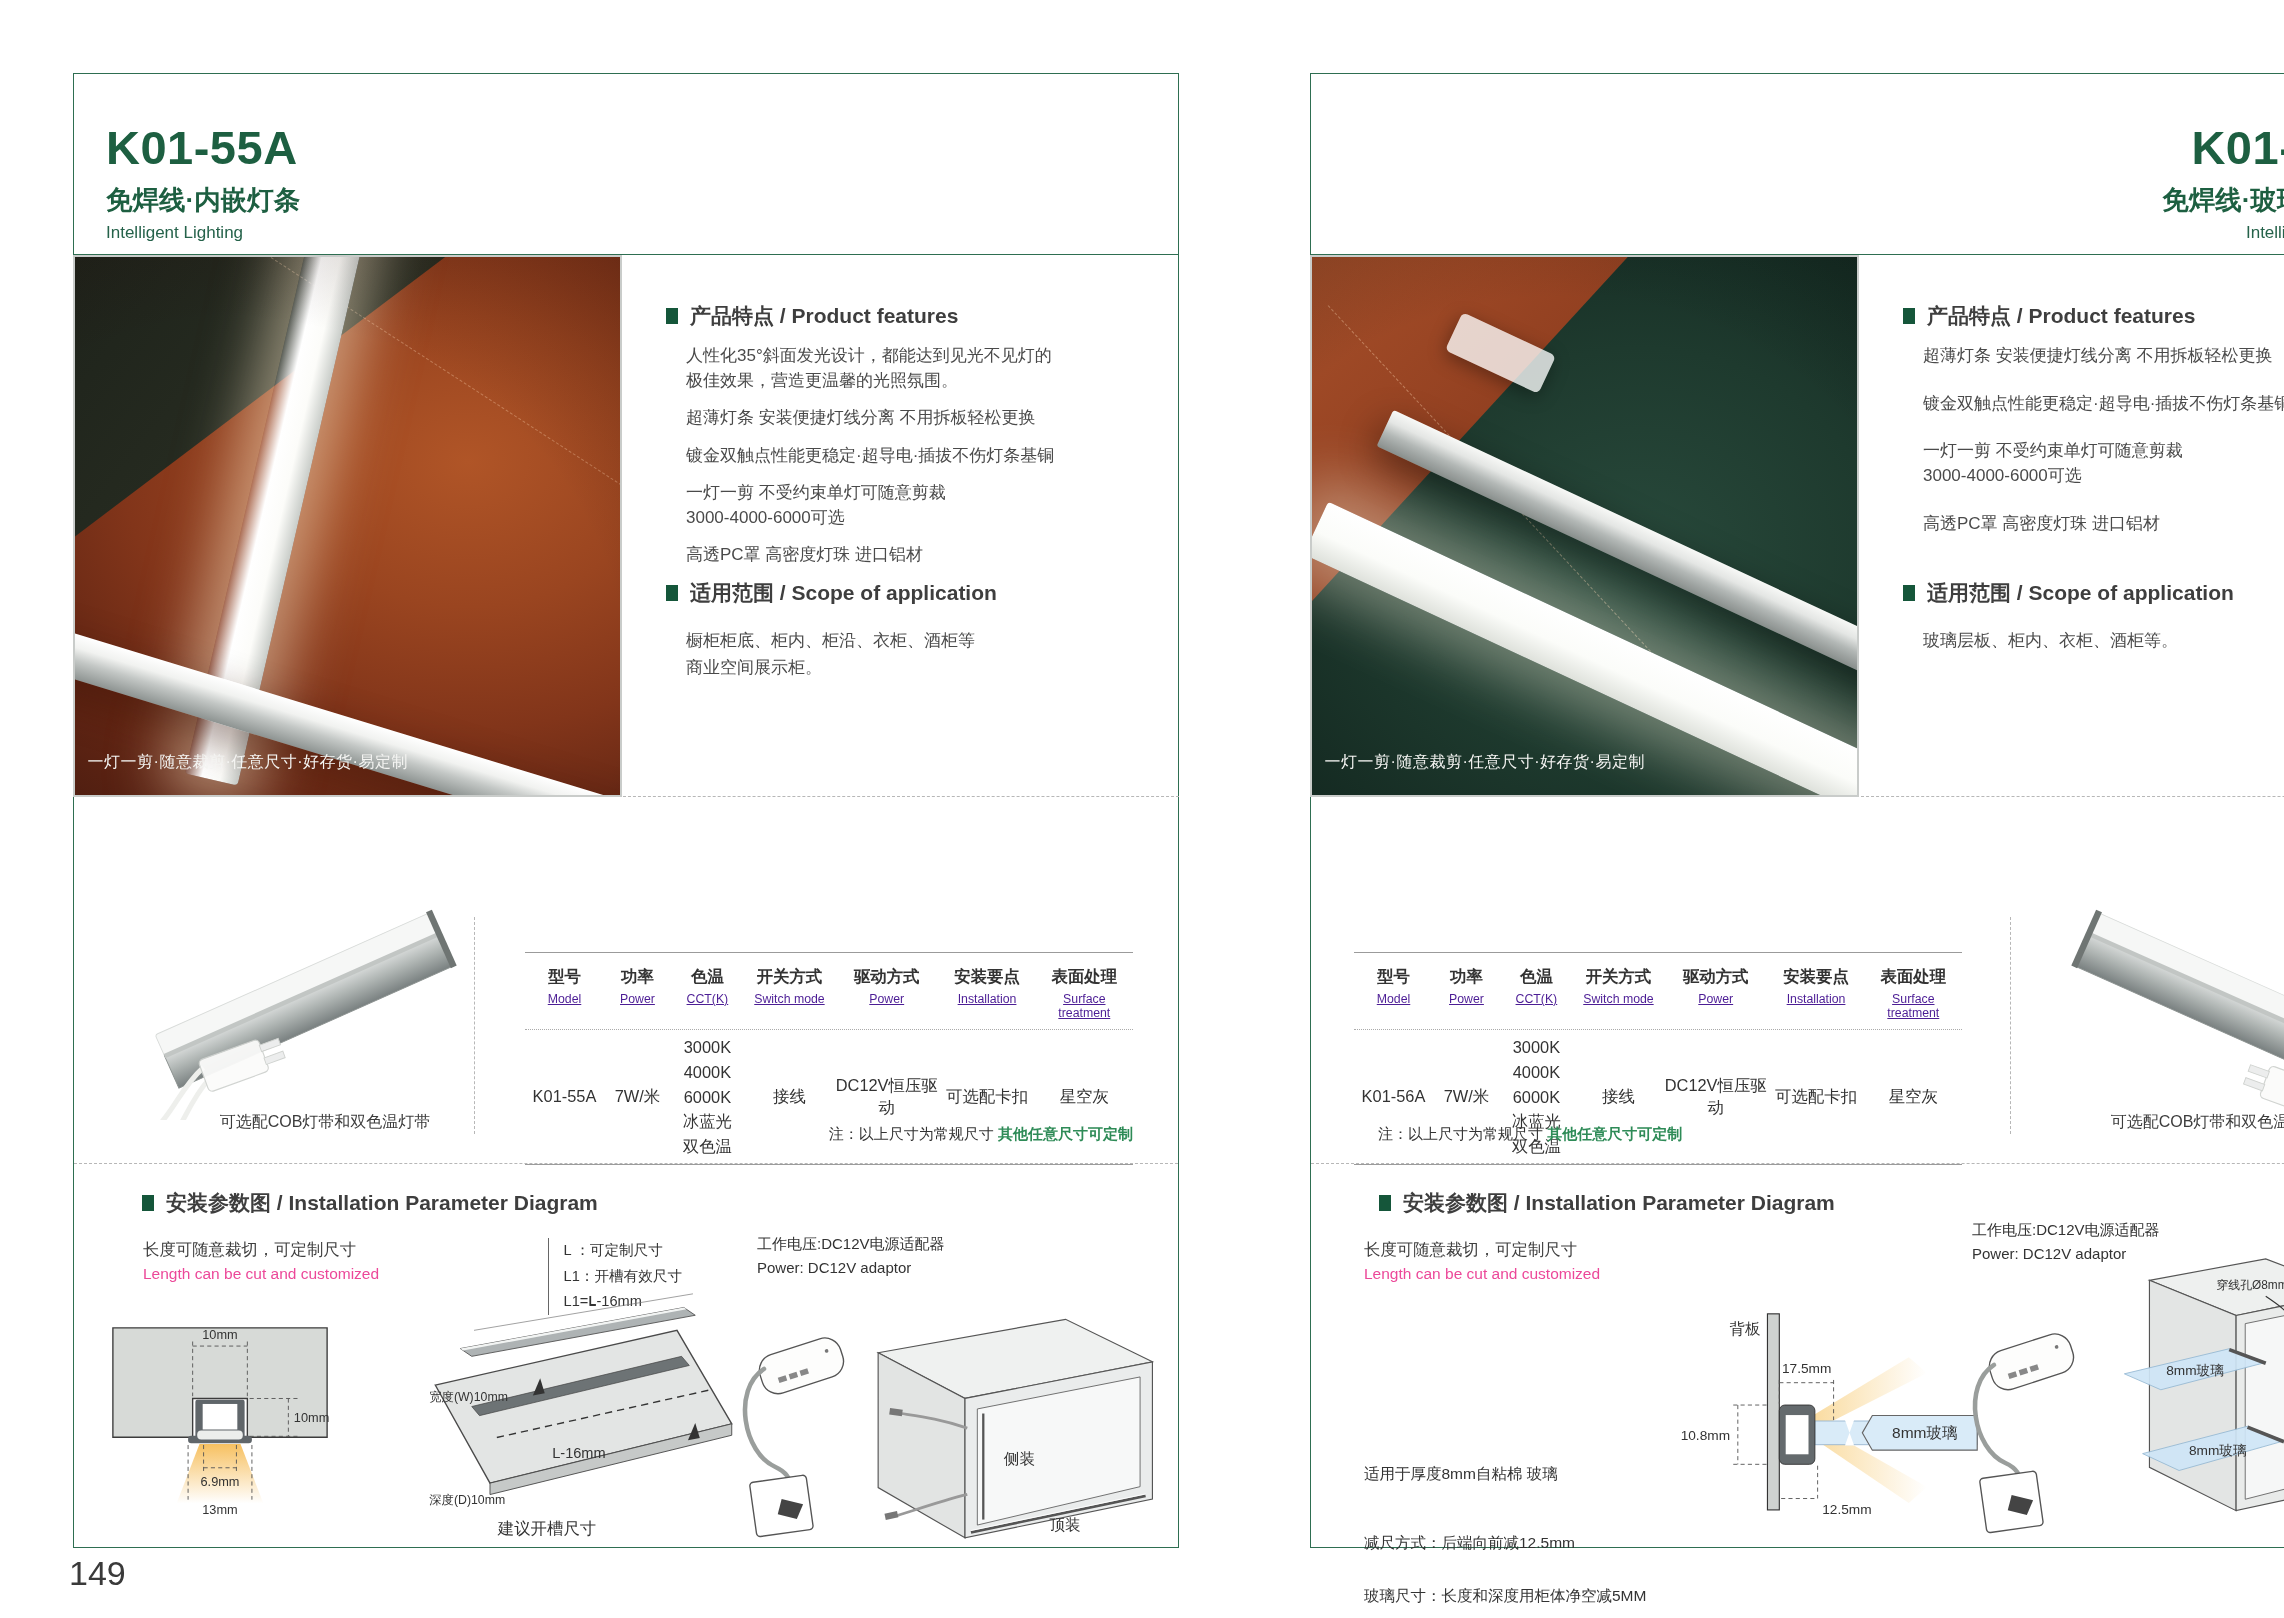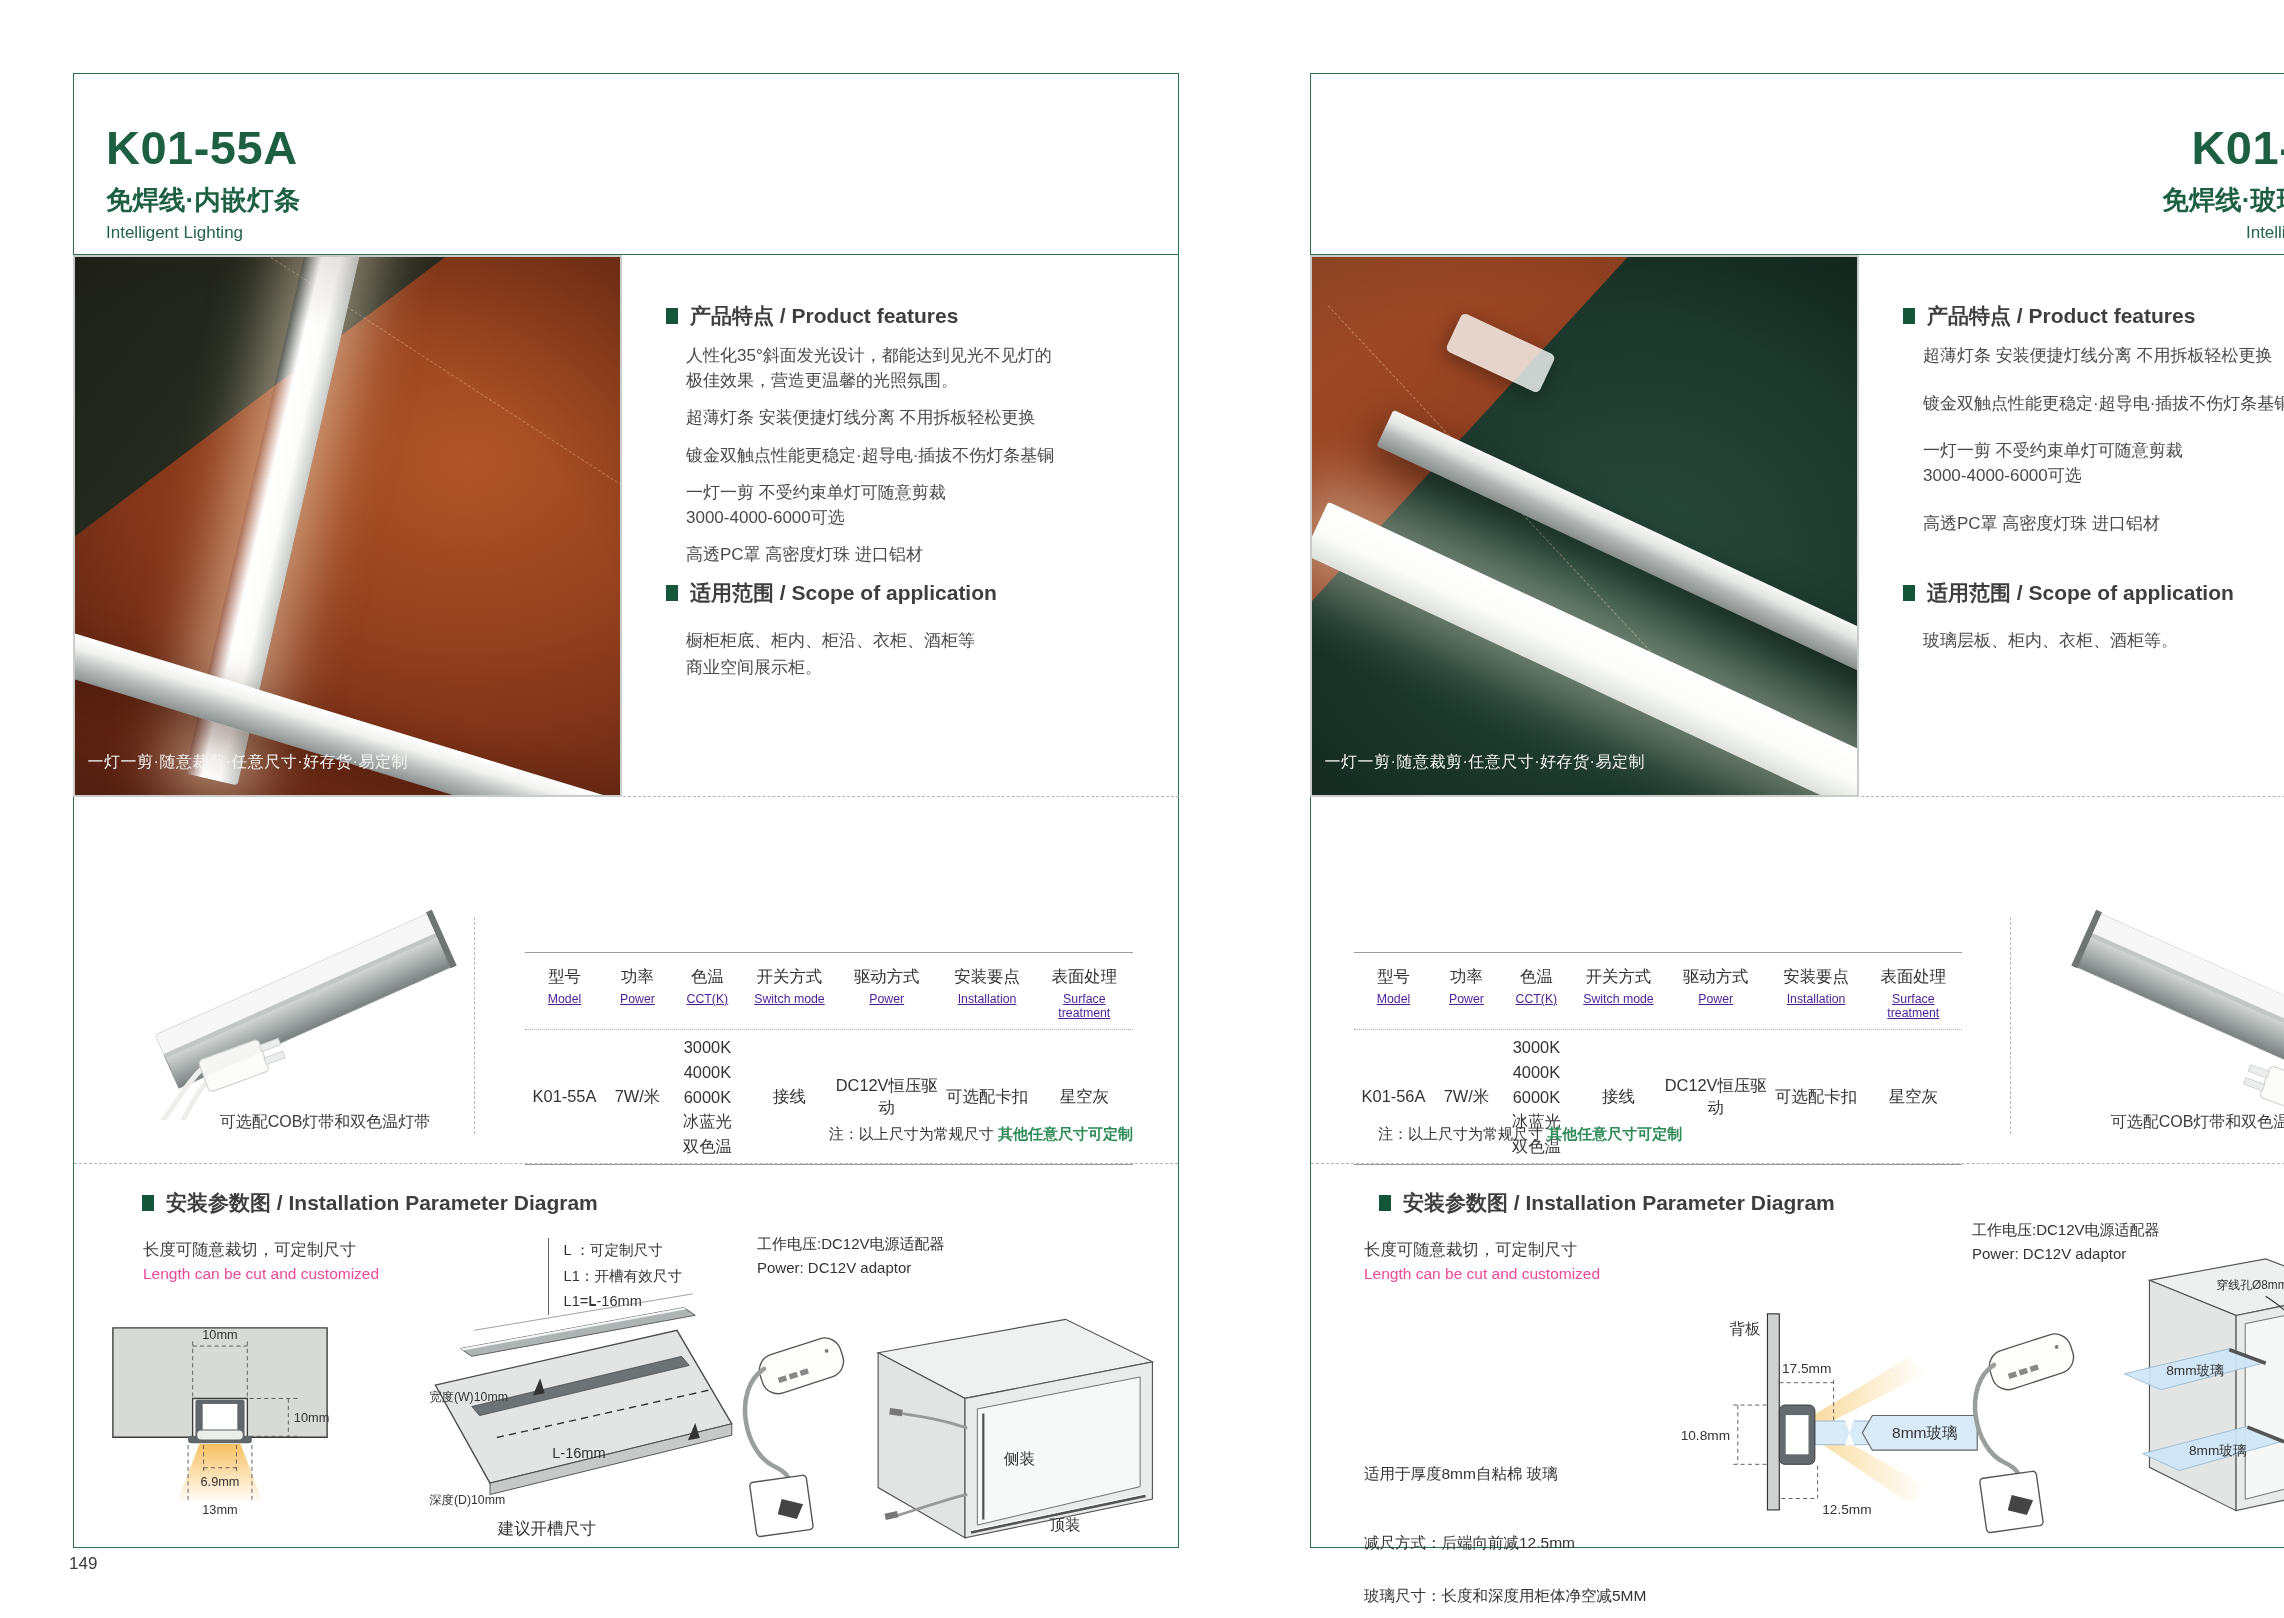--- a/index.html
+++ b/index.html
@@ -65,35 +65,35 @@
   .dash-v { position:absolute; border-left:1.4px dashed #b7b7b7; }
 
   .render { position:absolute; }
   .render-caption { position:absolute; top:1038px; width:384px; text-align:center; font-size:16px; color:#3c3c3c; }
 
   .spec { position:absolute; top:878px; width:608px; border-top:1.8px solid #9b9b9b; border-bottom:1.8px solid #9b9b9b; }
   .t-head { display:flex; padding:12.8px 0 9px; border-bottom:1.4px dotted #aaaaaa; }
   .t-row  { display:flex; align-items:center; min-height:103px; padding:5.5px 0; }
   .tc { text-align:center; }
   .c0{width:13%;} .c1{width:11%;} .c2{width:12%;} .c3{width:15%;} .c4{width:17%;} .c5{width:16%;} .c6{width:16%;}
-  .t-zh { font-size:16.4px; font-weight:400; color:#333;text-align:center; }
+  .t-zh { font-size:16.4px; font-weight:700; color:#333;text-align:center; }
   .t-en { font-size:12.3px; color:#4c1d95; margin-top:4.1px;text-decoration:underline; }
   .t-cell { font-size:16.4px; color:#333; }
   .cct { white-space:pre-line; line-height:1.5; }
 
   .note { position:absolute; top:1051px; font-size:15px; color:#333; }
   .note .hl { color:#2e8b57; font-weight:700; }
 
   .cuttext { position:absolute; top:1163px; font-size:16.4px; color:#3e3e3e; line-height:1.55; }
   .cuttext .en { font-size:15.5px; color:#ec4899; font-weight:400; }
   .legend { position:absolute; left:474px; top:1164px; border-left:1.4px solid #666; padding-left:14.6px;
     font-size:14.6px; color:#333; line-height:1.75; }
   .powertext { position:absolute; font-size:15px; color:#333; line-height:1.6; }
 
-  .pageno { position:absolute; top:1554px; font-size:17px; color:#3a3a3a; }
+  .pageno { position:absolute; top:1554px; font-size:34px; color:#3a3a3a; }
   #pn-149 { left:69px; }
 
   svg text { font-family:"Liberation Sans","DejaVu Sans",sans-serif; }
 </style>
 </head>
 <body>
 
 <div class="page" id="page-left">
 
   <div class="titleblock">

